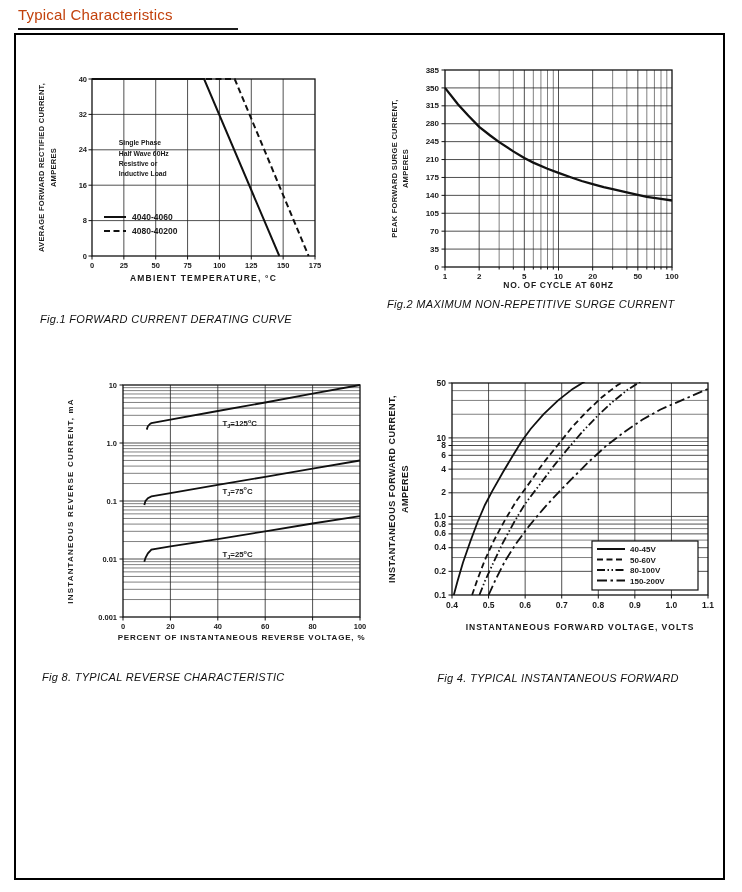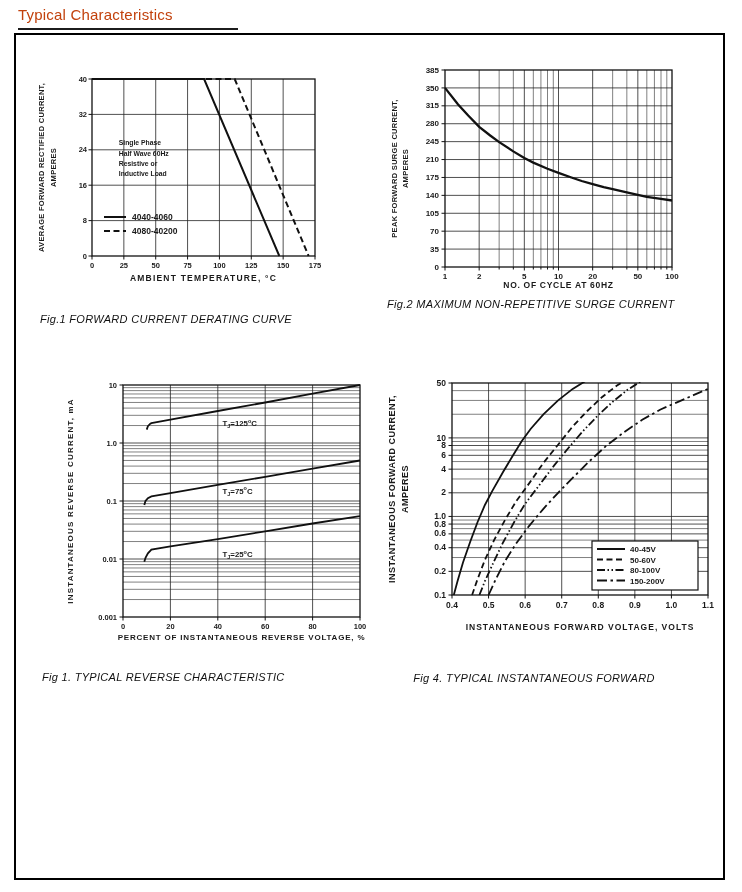--- a/index.html
+++ b/index.html
@@ -355,18 +355,18 @@
         <line x1="209" y1="193.5" x2="237" y2="193.5" stroke="#111" stroke-width="2" stroke-dasharray="6,3.5"></line>
         <text x="242" y="196.5" font-size="8" font-weight="bold">50-60V</text>
         <line x1="209" y1="204" x2="237" y2="204" stroke="#111" stroke-width="2" stroke-dasharray="8,2.5,1.5,2.5,1.5,2.5"></line>
         <text x="242" y="207" font-size="8" font-weight="bold">80-100V</text>
         <line x1="209" y1="214.5" x2="237" y2="214.5" stroke="#111" stroke-width="2" stroke-dasharray="10,3.5,2.5,3.5"></line>
         <text x="242" y="217.5" font-size="8" font-weight="bold">150-200V</text>
       </svg>
 
     <div class="caption" style="left:24px;top:278px">Fig.1 FORWARD CURRENT DERATING CURVE</div>
     <div class="caption" style="left:371px;top:263px">Fig.2 MAXIMUM NON-REPETITIVE SURGE CURRENT</div>
-    <div class="caption" style="left:26px;top:636px">Fig 1. TYPICAL REVERSE CHARACTERISTIC</div>
-    <div class="caption cap4" style="left:378px;top:629px;width:280px">
+    <div class="caption" style="left:26px;top:636px">Fig 8. TYPICAL REVERSE CHARACTERISTIC</div>
+    <div class="caption cap4" style="left:402px;top:629px;width:280px">
       <div>Fig 4. TYPICAL INSTANTANEOUS FORWARD</div>
     </div>
   </div>
 </div>
 
 </body></html>

